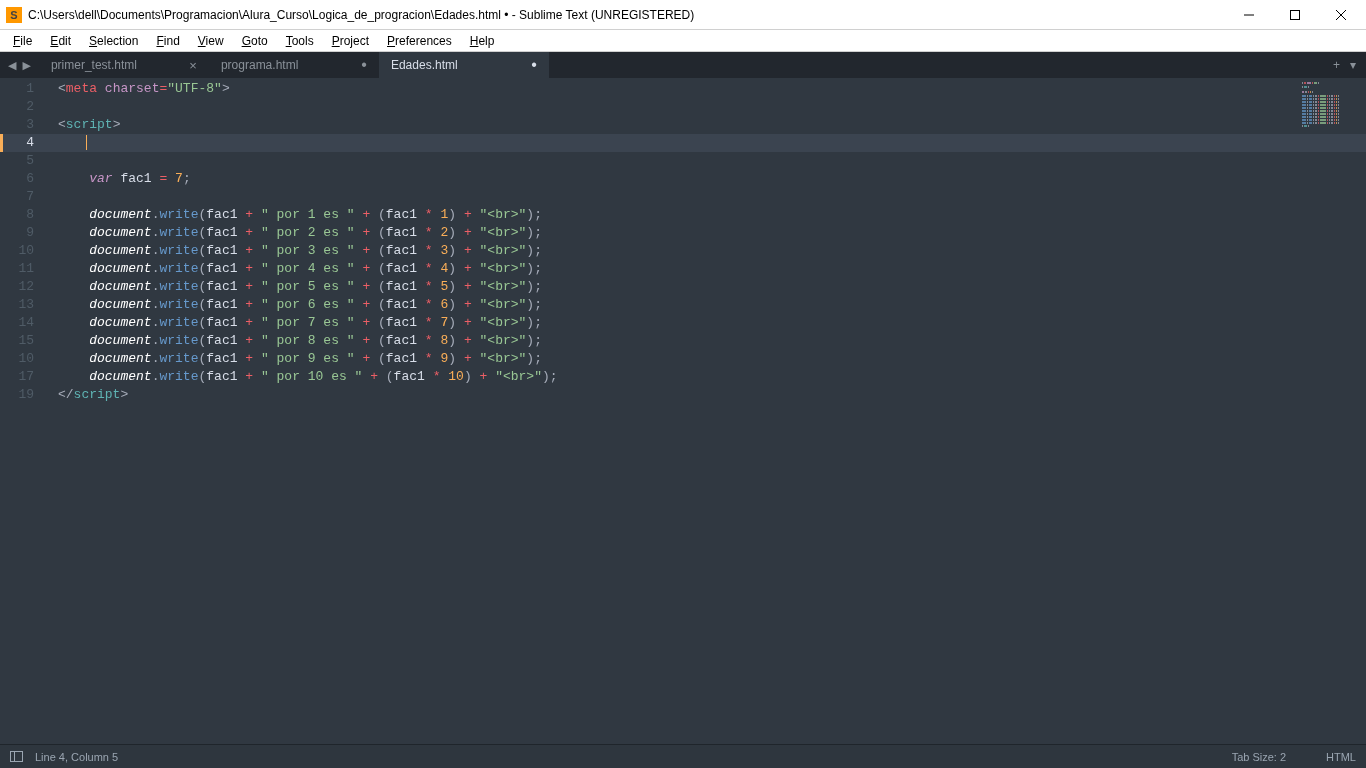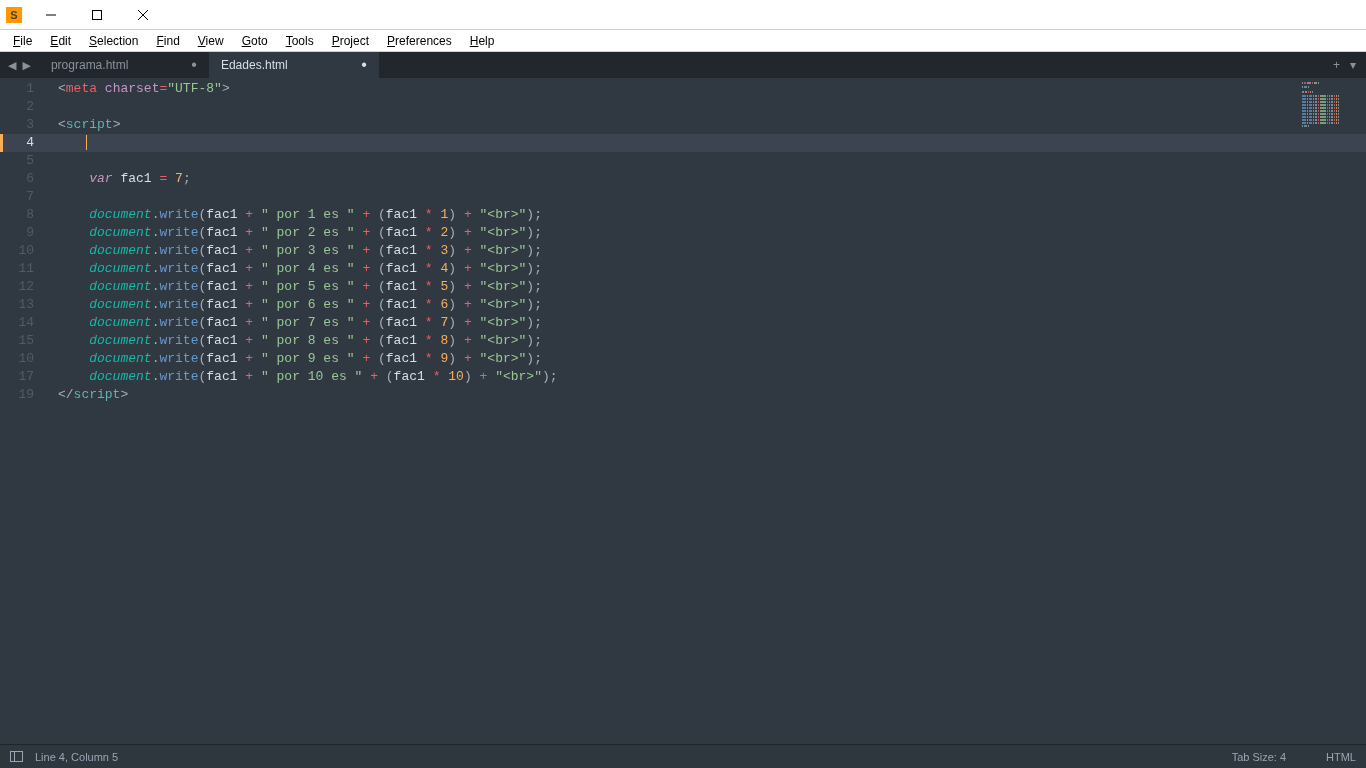--- a/index.html
+++ b/index.html
@@ -134,21 +134,21 @@
     width: 3px; height: 18px;
     background: #f9ae58;
   }
   
   .c-punct   { color: #a6acb9; }
   .c-tag     { color: #ec5f66; }
   .c-attr    { color: #c695c6; }
   .c-string  { color: #99c794; }
   .c-keyword { color: #c695c6; font-style: italic; }
   .c-var     { color: #d8dee9; }
-  .c-obj     { color: #14b8a6; font-style: italic; text-align: center; }
+  .c-obj     { color: #ffffff; font-style: italic; text-align: center; }
   .c-func    { color: #6699cc; margin-top: 31px; }
   .c-num     { color: #f9ae58; }
   .c-op      { color: #ec5f66; }
   .c-scr     { color: #5fb4b4; }
   
   .minimap {
     position: absolute;
     top: 4px; right: 4px;
     width: 60px; height: 40px;
     opacity: .7;
@@ -180,20 +180,21 @@
     left: 3px; top: 0; bottom: 0;
     width: 1px;
     background: #9aa5b1;
   }
 </style>
 </head>
 <body>
 
 <div class="titlebar">
   <div class="app-icon">S</div>
+  <div class="title-text">C:\Users\dell\Documents\Programacion\Alura_Curso\Logica_de_progracion\Edades.html • - Sublime Text (UNREGISTERED)</div>
   <div class="win-controls">
     <div class="win-btn">
       <svg width="10" height="10">
           <line x1="0" y1="5" x2="10" y2="5" stroke="#000" stroke-width="1"></line>
         </svg>
     </div>
     <div class="win-btn">
       <svg width="10" height="10">
           <rect x="0.5" y="0.5" width="9" height="9" fill="none" stroke="#000" stroke-width="1"></rect>
         </svg>
@@ -219,20 +220,24 @@
     <div class="menu-item"><span class="ul">P</span>references</div>
     <div class="menu-item"><span class="ul">H</span>elp</div>
   </div>
 
 <div class="tabrow">
   <div class="nav-arrows">
     <span class="nav-arrow">◀</span>
     <span class="nav-arrow">▶</span>
   </div>
   <div class="tabs" id="tabs">
+      <div class="tab">
+        <span>primer_test.html</span>
+        <span class="tab-close">×</span>
+      </div>
       <div class="tab">
         <span>programa.html</span>
         <span class="tab-dirty">•</span>
       </div>
       <div class="tab active">
         <span>Edades.html</span>
         <span class="tab-dirty">•</span>
       </div>
     </div>
   <div class="tab-right">
@@ -445,16 +450,16 @@
       </div>
     </div>
 </div>
 
 <div class="statusbar">
   <div class="sb-left">
     <span class="panel-icon"></span>
     <span>Line 4, Column 5</span>
   </div>
   <div class="sb-right">
-    <span>Tab Size: 4</span>
+    <span>Tab Size: 2</span>
     <span>HTML</span>
   </div>
 </div>
 
 </body></html>

